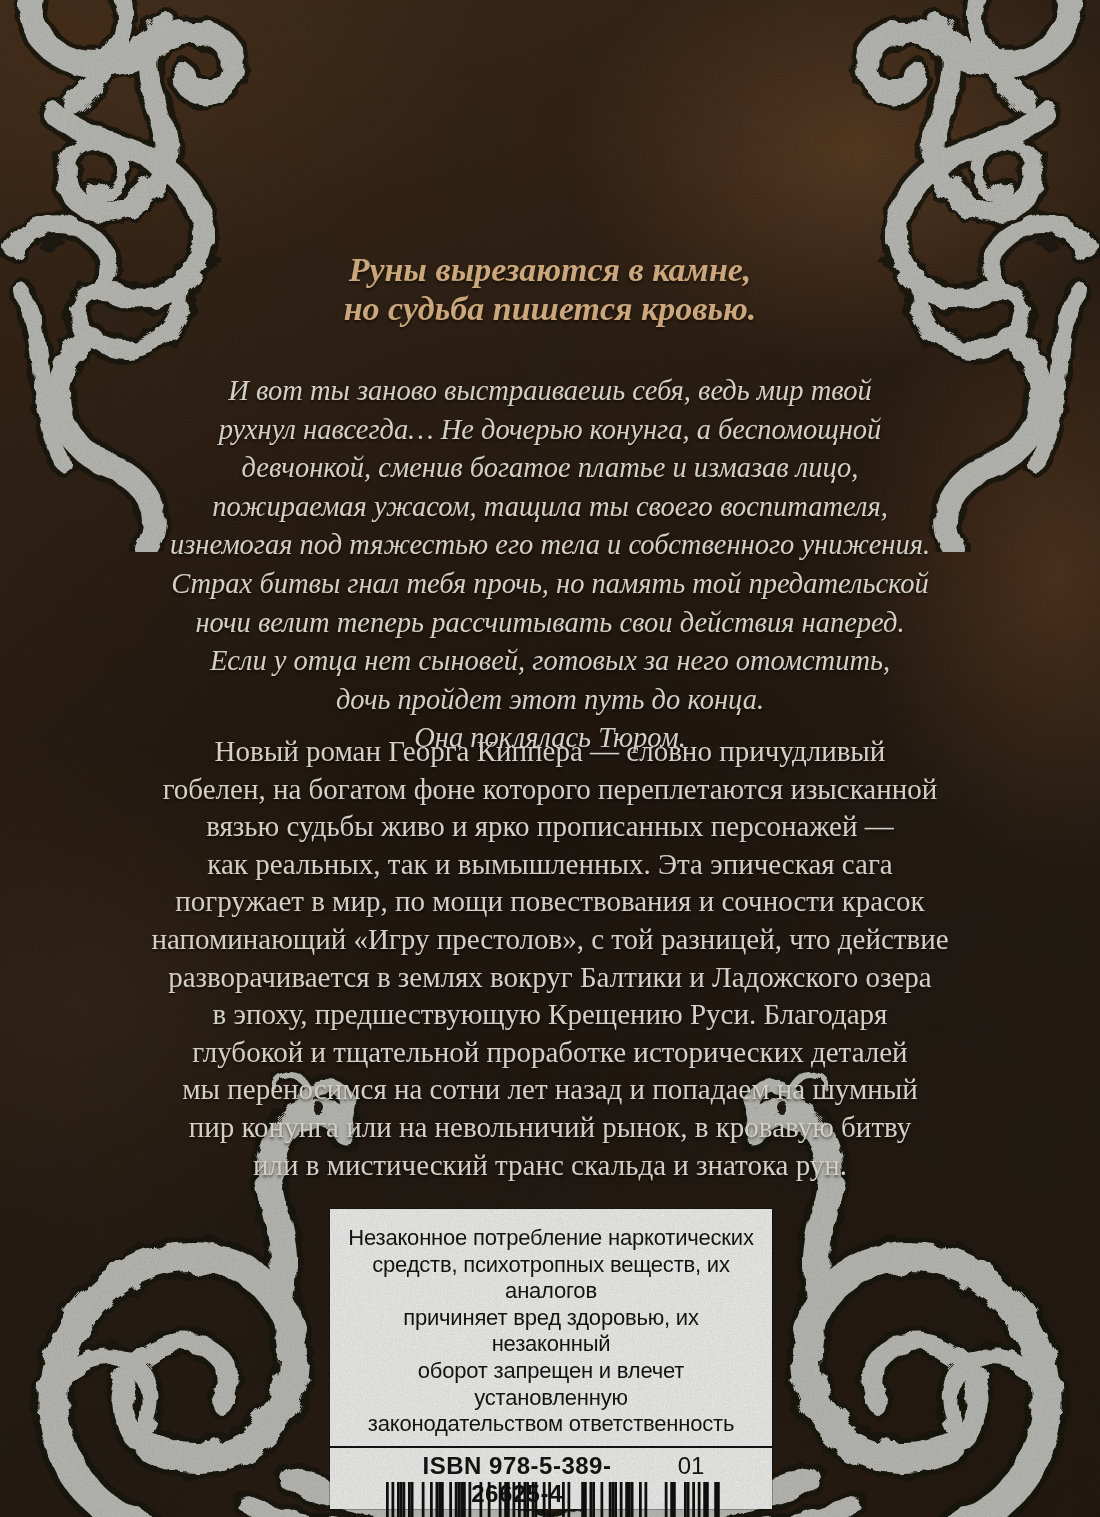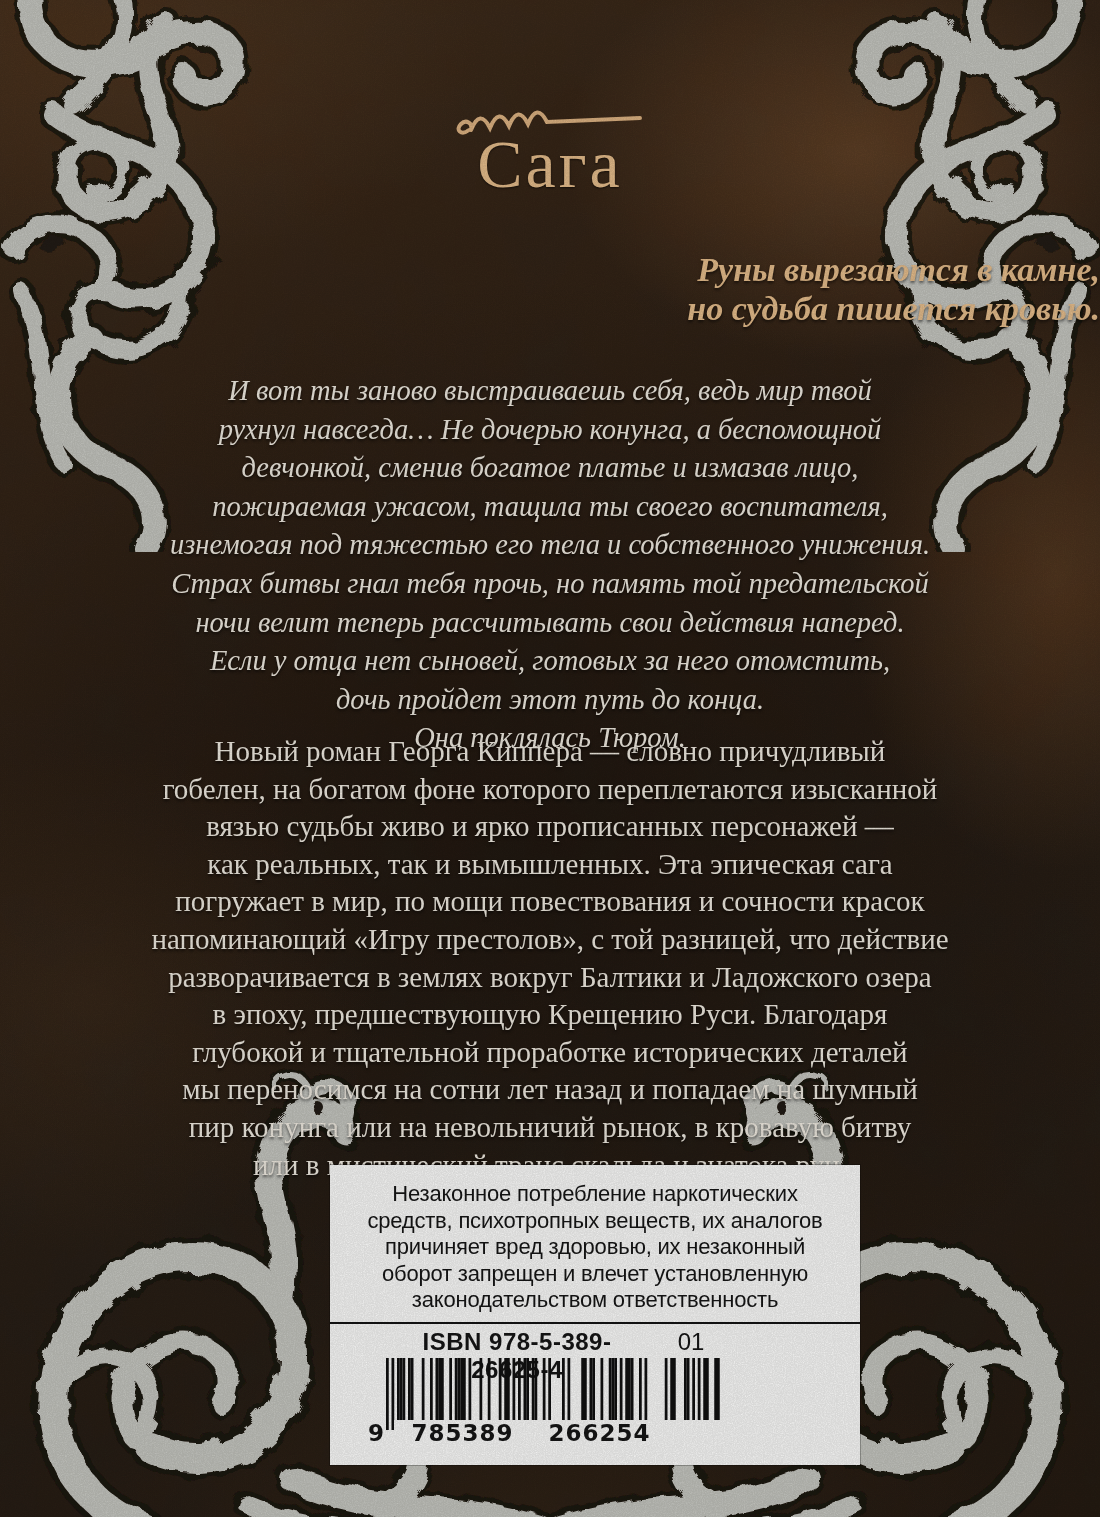--- a/index.html
+++ b/index.html
@@ -21,36 +21,36 @@
   .orn-tr{right:-6px;top:-8px;transform:scaleX(-1);}
   .orn-bl{left:-8px;bottom:-10px;}
   .orn-br{right:-8px;bottom:-10px;transform:scaleX(-1);}
   .logo-block{position:absolute;left:0;top:104px;width:100%;text-align:center;}
   .logo-flourish{display:block;margin:0 auto -8px auto;}
   .logo-text{
     font-size:68px;line-height:1;color:var(--gold,#e6bc8c);letter-spacing:3px;
     text-shadow:0 1px 2px rgba(0,0,0,.6);
   }
   .tagline{
-    position:absolute;left:0;top:250px;width:100%;margin:0;text-align:right;
+    position:absolute;left:0;top:250px;width:100%;margin:0;text-align:center;
     font-style:italic;font-weight:bold;font-size:34px;line-height:39px;
     color:var(--gold,#eec28e);white-space:pre-line;text-shadow:0 2px 3px rgba(0,0,0,.55);
   }
   .quote{
     position:absolute;left:120px;top:372px;width:860px;margin:0;text-align:center;
     font-style:italic;font-size:28.5px;line-height:38.6px;color:var(--body-text,#f1ece2);
     white-space:pre-line;text-shadow:0 2px 3px rgba(0,0,0,.6);
   }
   .review{
     position:absolute;left:110px;top:733px;width:880px;margin:0;text-align:center;
     font-size:29px;line-height:37.6px;color:var(--body-text,#f3efe6);
     white-space:pre-line;text-shadow:0 2px 3px rgba(0,0,0,.6);font-family:Liberation Serif, serif;
   }
   .legal-box{
-    position:absolute;left:330px;top:1165px;width:530px;height:300px;
+    position:absolute;left:330px;top:1209px;width:442px;height:300px;
     background:var(--box-bg,#fdfdfc);box-sizing:border-box;padding:14px 14px 12px 14px;
     font-family:"Liberation Sans",sans-serif;color:#161616;
     box-shadow:0 0 0 1px rgba(0,0,0,.25);
   }
   .legal-text{
     margin:2px 0 0 0;text-align:center;font-size:22px;line-height:26.6px;
     letter-spacing:-.2px;white-space:pre-line;
   }
   .legal-sep{border:none;border-top:2px solid #141414;margin:8px -14px 0 -14px;}
   .isbn-row{position:relative;height:28px;margin-top:4px;}
@@ -197,26 +197,20 @@
         <path d="M 314 38 c -10 -16, -28 -12, -33 2" stroke-width="7"></path>
         <path d="M 80 322 C 140 280, 184 352, 142 392" stroke-width="18"></path>
         <path d="M 300 432 C 382 472, 462 450, 565 488" stroke-width="26"></path>
         <path d="M 252 456 C 342 498, 444 476, 545 515" stroke-width="16"></path>
         <path d="M 360 382 C 422 360, 452 422, 400 452" stroke-width="20"></path>
       </g>
       <circle cx="327" cy="62" r="6" fill="#241b12"></circle>
     </g>
   </svg>
 
-  <header class="logo-block">
-    <svg class="logo-flourish" width="190" height="34" viewBox="0 0 190 34">
-      <path d="M 14 26 c -8 6 -14 0 -8 -6 c 5 -5 12 -1 10 6 M 16 26 q 9 -22 19 -2 q 9 -22 19 -2 q 9 -22 19 -2 q 9 -22 19 -2 L 185 14" fill="none" stroke="#e0b584" stroke-width="4" stroke-linecap="round"></path>
-    </svg>
-    <div class="logo-text">Сага</div>
-  </header>
 
   <p class="tagline">Руны вырезаются в камне,
 но судьба пишется кровью.</p>
 
   <p class="quote">И вот ты заново выстраиваешь себя, ведь мир твой
 рухнул навсегда… Не дочерью конунга, а беспомощной
 девчонкой, сменив богатое платье и измазав лицо,
 пожираемая ужасом, тащила ты своего воспитателя,
 изнемогая под тяжестью его тела и собственного унижения.
 Страх битвы гнал тебя прочь, но память той предательской

